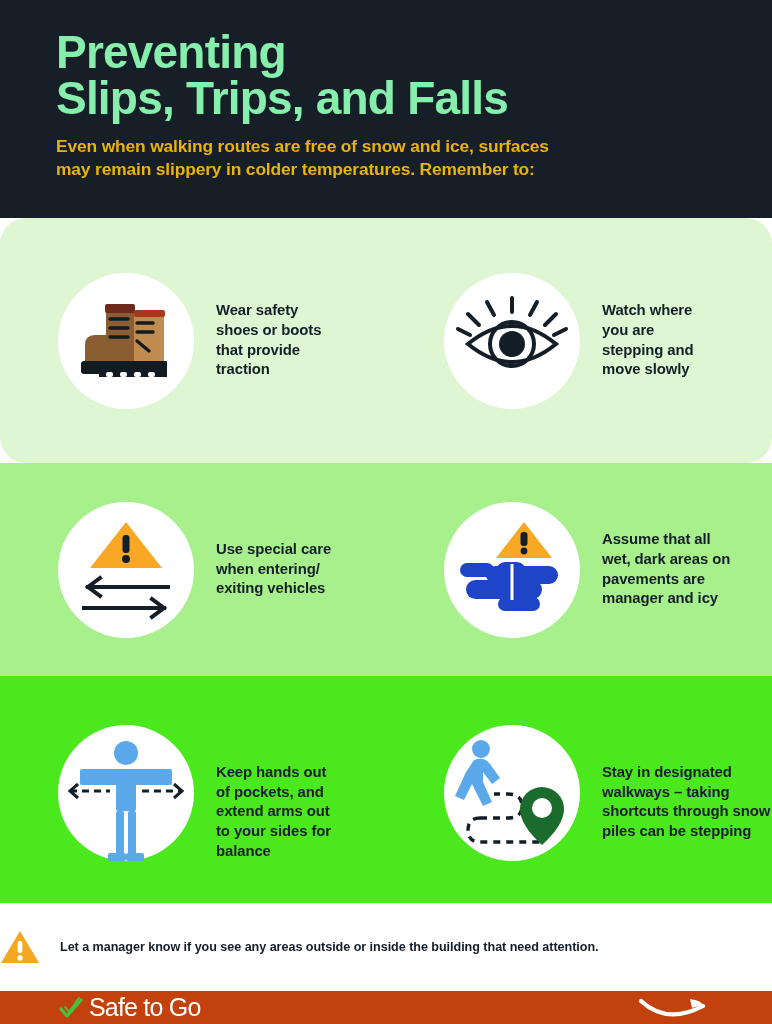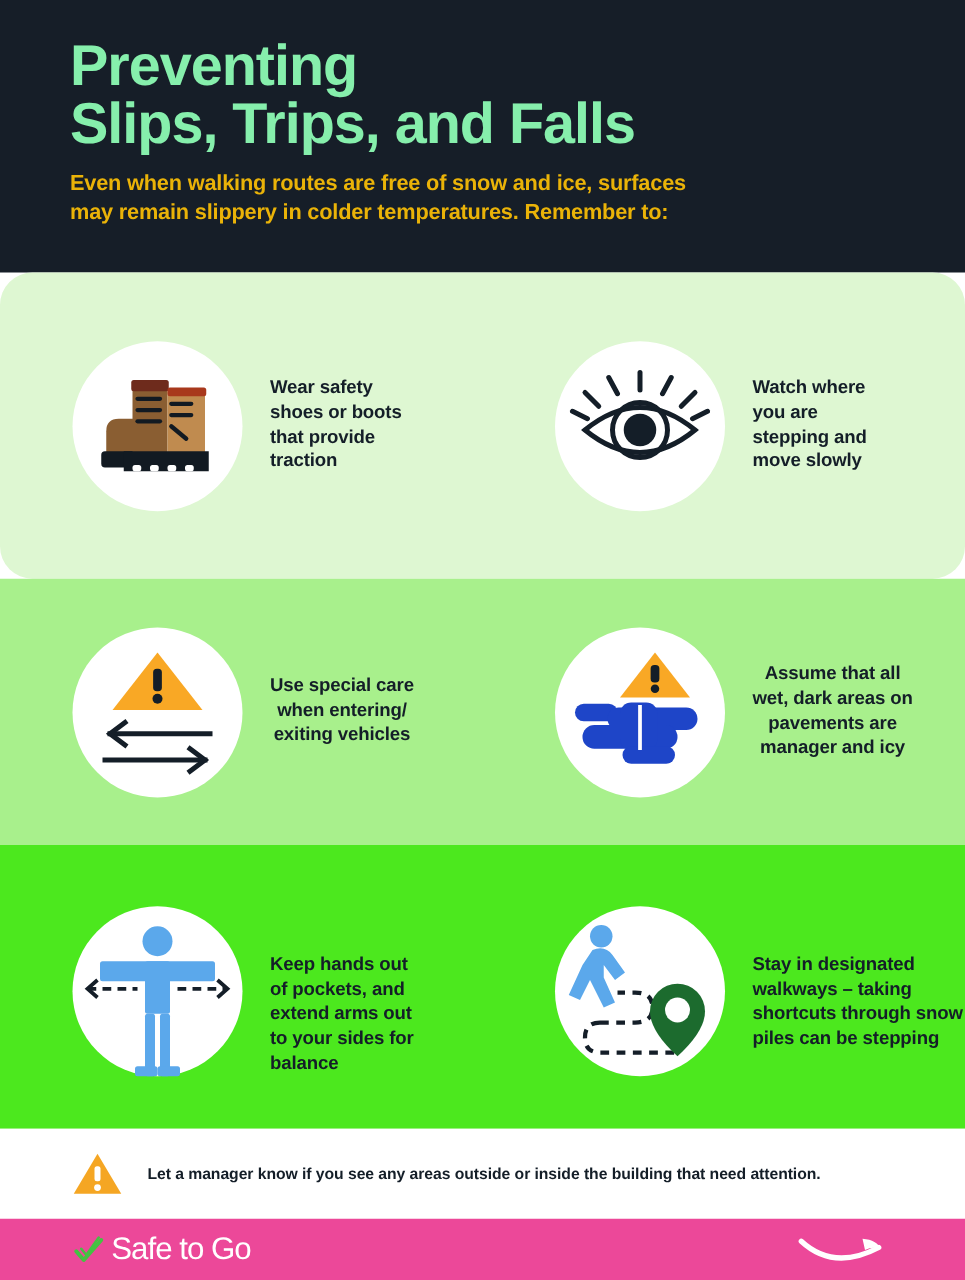--- a/index.html
+++ b/index.html
@@ -44,21 +44,21 @@
   }
 
   
   .band{
     display:flex;
     flex:0 0 auto;
     box-sizing:border-box;
     overflow:hidden;
   }
   .band-1{background:#DEF7D2;height:245px;border-radius:26px;}
-  .band-2{background:#A8F08C;height:213px;text-align:center;}
+  .band-2{background:#A8F08C;height:213px;}
   .band-3{background:#4CE81E;height:227px;}
 
   .cell{
     width:386px;
     display:flex;
     align-items:center;
     box-sizing:border-box;
     padding-left:58px;
     position:relative;
   }
@@ -84,39 +84,38 @@
     line-height:1.32;
     white-space:pre-line;
     margin-left:22px;
     letter-spacing:-0.1px;
   }
   .band-3 .celltext{margin-top:38px;}
 
   
   .note{
     background:#ffffff;
-    height:72px;
+    height:88px;
     flex:0 0 auto;
     display:flex;
     align-items:center;
-    padding-left:58px;
     box-sizing:border-box;
   }
   .note-tri{width:40px;height:36px;flex:0 0 auto;}
   .note-text{
     color:#141E28;
     font-weight:bold;
     font-size:12.6px;
     margin-left:20px;
     letter-spacing:-0.05px;
   }
 
   
   .footer{
-    background:#ec4899;
+    background:#c2410c;
     flex:1 1 auto;
     display:flex;
     align-items:center;
     justify-content:space-between;
     padding:0 56px 0 58px;
     box-sizing:border-box;
   }
   .brand{display:flex;align-items:center;}
   .brand-check{width:26px;height:26px;flex:0 0 auto;}
   .brand-text{

